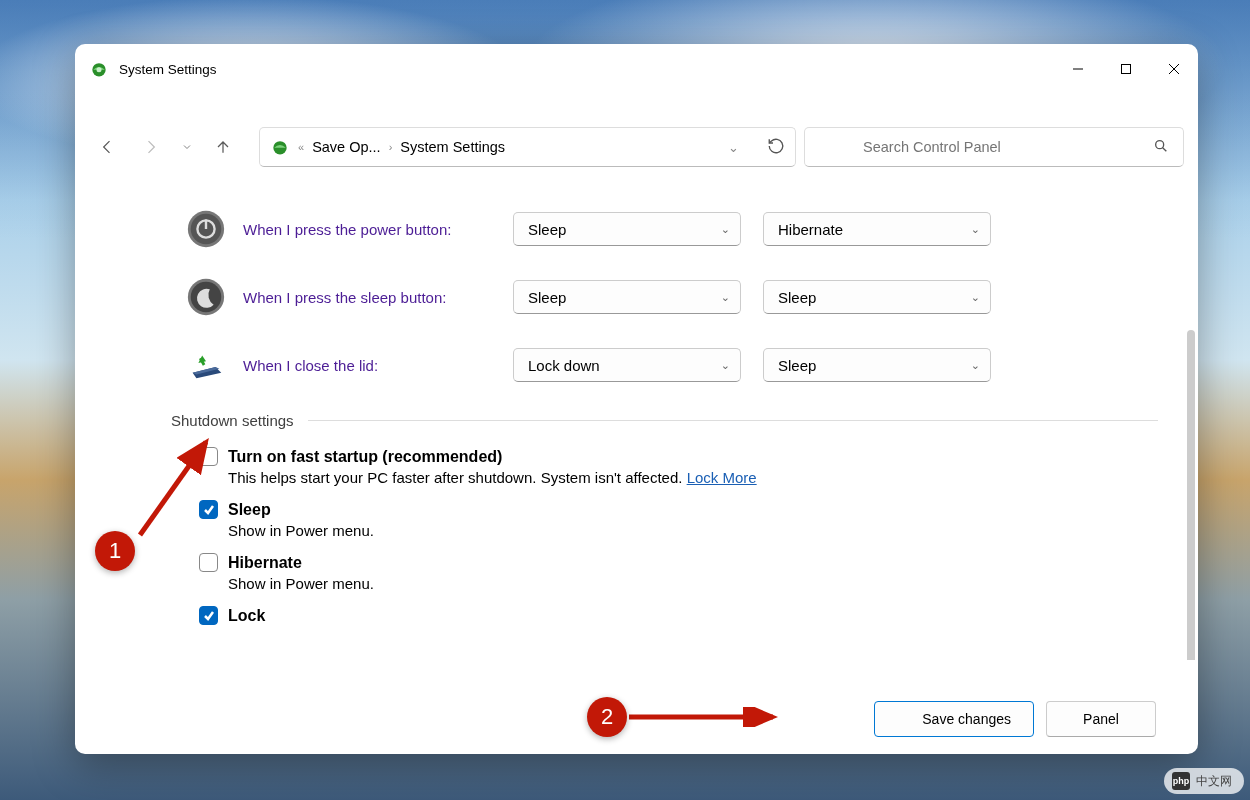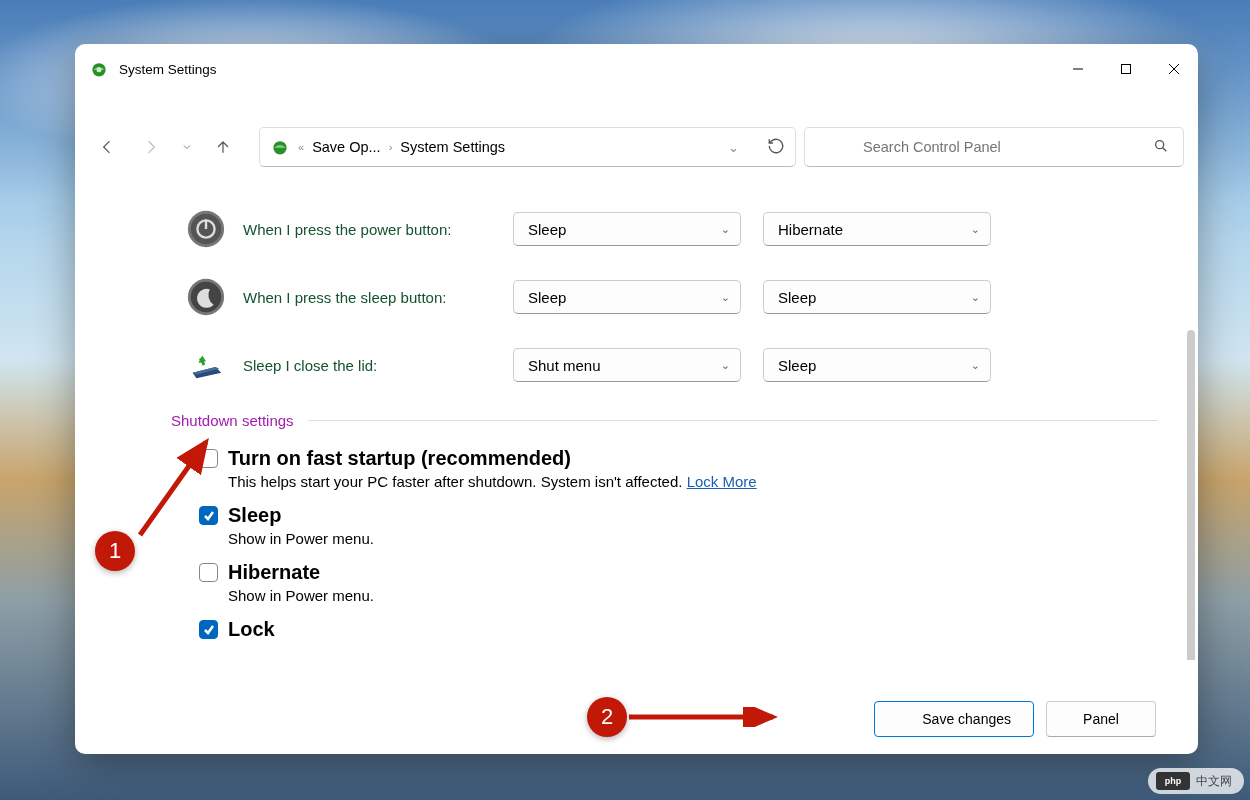--- a/index.html
+++ b/index.html
@@ -45,44 +45,44 @@
   }
   .search-box input { border:none; outline:none; flex:1; font-size:14.5px; background:transparent;margin-left:44px;}
   .content {
     flex:1; display:flex; overflow:hidden; position:relative;
   }
   .main { flex:1; padding: 8px 30px 0 110px; overflow:auto; }
   .button-row {
     display:flex; align-items:center; margin-bottom: 26px;
   }
   .row-icon { width:42px; height:42px; margin-right: 16px; display:flex; align-items:center; justify-content:center;}
-  .row-label { width:270px; font-size:15px; color:#14532d;}
+  .row-label { width:270px; font-size:15px; color:#4c1d95;}
   .select {
     width:228px; height:34px; border:1px solid #ccc; border-bottom-color:#999; border-radius:5px;
     display:flex; align-items:center; justify-content:space-between; padding:0 10px 0 14px;
     font-size:15px; margin-right:22px; background:#fdfdfd;
   }
   .select .chev { color:#666; font-size:11px;}
   .section-header {
     display:flex; align-items:center; margin: 10px 0 18px -14px; gap:14px;
   }
   .section-header .line { flex:1; height:1px; background:#ddd; margin-right:10px;}
-  .section-title { font-size:15px; color:#a21caf;}
+  .section-title { font-size:15px; color:#404040;}
   .opt {
     margin-left: 14px; margin-bottom: 14px;
   }
   .opt-top { display:flex; align-items:center; gap:10px;}
   .chk {
     width:19px; height:19px; border:1.5px solid #888; border-radius:4px; display:flex;
     align-items:center; justify-content:center; flex-shrink:0;
   }
   .chk.checked { background:#0067c0; border-color:#0067c0;}
   .chk.checked svg { display:block;}
   .chk svg { display:none; stroke:#fff; stroke-width:2.5; fill:none;}
-  .opt-label { font-size:20px; font-weight:600; color:#000;}
+  .opt-label { font-size:16px; font-weight:600; color:#000;}
   .opt-desc { font-size:15px; color:#000; margin-left:29px; margin-top:3px;}
   .opt-desc a { color:#1a5fb4; text-decoration:underline;}
   .scrollbar {
     position:absolute; right:3px; top:130px; width:8px; height:360px; background:#ccc; border-radius:4px;
   }
   .footer {
     height:70px; border-top:none; display:flex; align-items:center; justify-content:flex-end;
     padding:0 42px; gap:12px;
   }
   .btn {
@@ -95,21 +95,21 @@
     position:absolute; width:40px; height:40px; border-radius:50%; background:#c21807;
     display:flex; align-items:center; justify-content:center; color:#fff; font-size:22px; font-weight:500;
     box-shadow:0 2px 6px rgba(0,0,0,0.3); z-index:5;
   }
   .arrow { position:absolute; z-index:4;}
   .watermark {
     position:absolute; right:6px; bottom:6px; background:rgba(255,255,255,0.75);
     border-radius:14px; padding:4px 12px 4px 8px; display:flex; align-items:center; gap:6px;
     font-size:12px; color:#444;
   }
-  .watermark .logo { width:34px; height:18px; border-radius:3px; background:#333;
+  .watermark .logo { width:18px; height:18px; border-radius:3px; background:#333;
     display:flex;align-items:center;justify-content:center;color:#fff;font-size:9px;font-weight:bold;}
 </style>
 </head>
 <body>
 <div class="wallpaper-overlay"></div>
 
 <div class="window">
 
   <div class="titlebar">
     <span class="title-icon">
@@ -239,23 +239,23 @@
 
       <div class="button-row">
         <span class="row-icon">
           <svg viewBox="0 0 44 44">
               <path d="M8 30 L32 24 L38 30 L12 36 Z" fill="#2a4a7a"></path>
               <path d="M8 30 L32 24 L36 26 L12 32 Z" fill="#4a6a9a"></path>
               <path d="M18 12 L14 20 L22 18 Z" fill="#2a9f2a"></path>
               <path d="M16 15 L20 22" stroke="#2a9f2a" stroke-width="3"></path>
             </svg>
         </span>
-        <span class="row-label">Sleep I close the lid:</span>
-        <div class="select">
-          <span>Shut menu</span>
+        <span class="row-label">When I close the lid:</span>
+        <div class="select">
+          <span>Lock down</span>
             <span class="chev">⌄</span>
         </div>
         <div class="select">
           <span>Sleep</span>
             <span class="chev">⌄</span>
         </div>
       </div>
 
       <div class="section-header">
         <span class="section-title">Shutdown settings</span>

